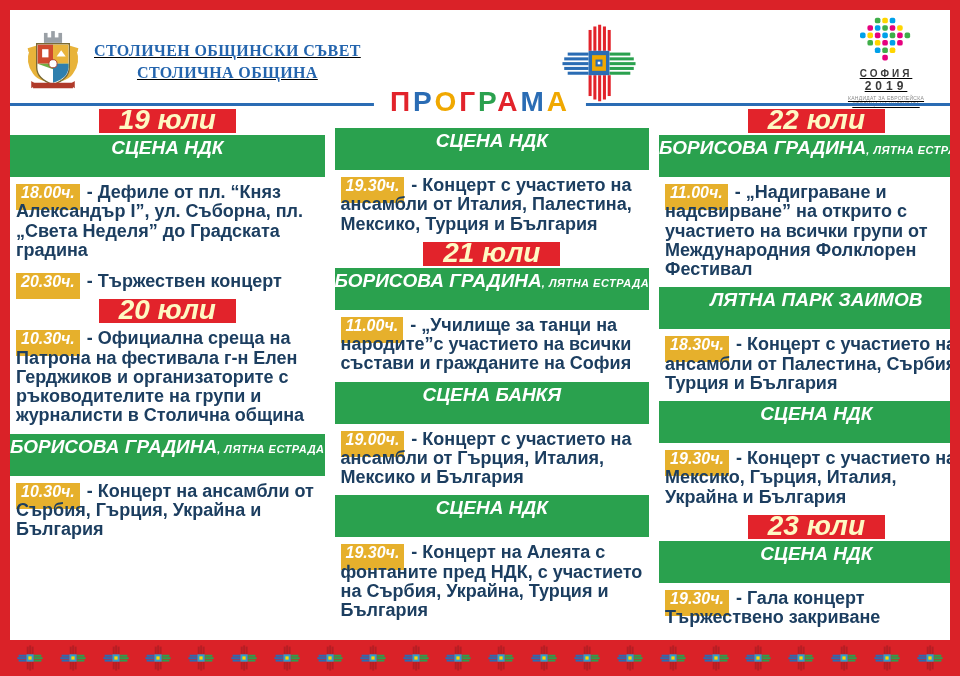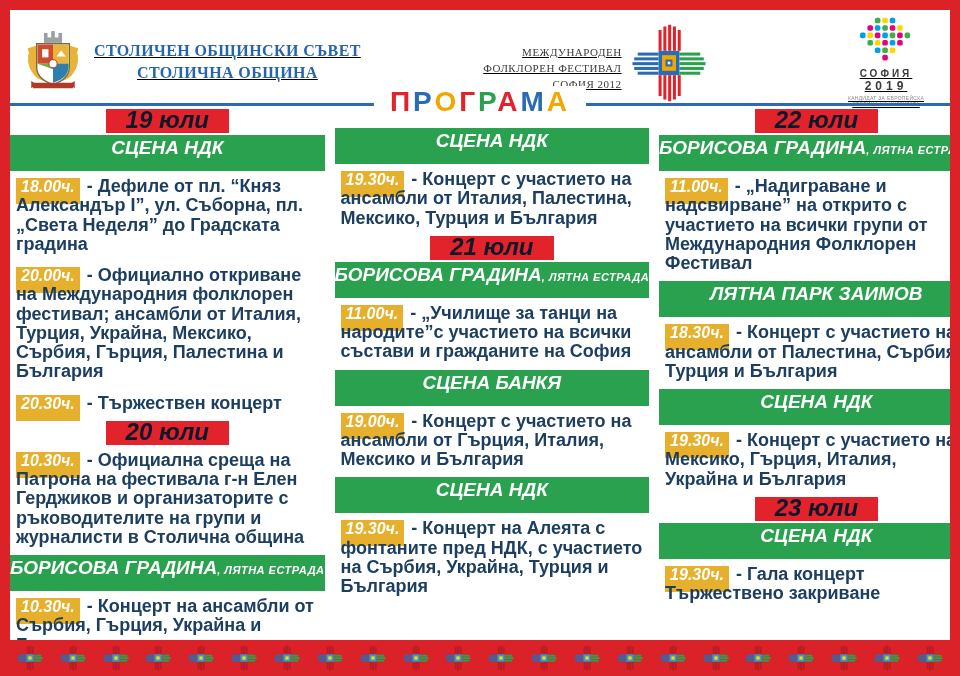--- a/index.html
+++ b/index.html
@@ -44,27 +44,27 @@
     background:#ffffff;padding:0 16px;z-index:2;white-space:nowrap;
     font-weight:bold;font-size:28px;letter-spacing:3px;
   }
   
   .columns{
     position:absolute;left:0;right:0;top:97px;bottom:0;
     display:grid;grid-template-columns:1fr 1fr 1fr;gap:10px;overflow:hidden;
   }
   .column{display:flex;flex-direction:column;}
   .date-banner{
-    background:#e2232b;color:#0f172a;
-    font-style:italic;font-weight:bold;font-size:24px;line-height:22px;
+    background:#e2232b;color:#fef9c3;
+    font-style:italic;font-weight:bold;font-size:28px;line-height:22px;
     padding:0 20px 2px;margin:2px auto 0;width:fit-content;
   }
   .venue-banner{
     background:#2aa14e;color:#fff;text-align:center;
-    font-style:italic;font-weight:bold;font-size:19px;line-height:25px;height:36px;
+    font-style:italic;font-weight:bold;font-size:19px;line-height:25px;height:42px;
     margin-top:2px;white-space:nowrap;overflow:hidden;
   }
   .venue-suffix{font-size:11px;font-weight:bold;letter-spacing:.5px;}
   .event{
     margin:6px 0;padding:0 4px 0 6px;
     color:#1c3e60;font-weight:bold;font-size:18px;line-height:1.07;
   }
   .time-chip{
     background:#e6b02c;color:#ffffff;font-style:italic;font-weight:bold;
     font-size:16px;padding:0 5px 9px;margin-right:2px;
@@ -110,25 +110,20 @@
         <path d="M10,58 h44 v6 h-44 z" fill="#b03a2a"></path>
         <path d="M8,56 l6,4 -6,4 z M56,56 l-6,4 6,4 z" fill="#b03a2a"></path>
       </svg>
       <div class="org-text">
         <div>СТОЛИЧЕН ОБЩИНСКИ СЪВЕТ</div>
         <div>СТОЛИЧНА ОБЩИНА</div>
       </div>
     </div>
 
     <div class="fest-block">
-      <div class="fest-bg">
-        <div>МЕЖДУНАРОДЕН</div>
-        <div>ФОЛКЛОРЕН ФЕСТИВАЛ</div>
-        <div>СОФИЯ 2012</div>
-      </div>
       <svg class="fest-logo" width="74" height="80" viewBox="0 0 84 92">
 
         <g fill="#e2232b">
           <rect x="30" y="8" width="3.5" height="24"></rect>
             <rect x="35.5" y="4" width="3.5" height="28"></rect>
           <rect x="41" y="2" width="3.5" height="30"></rect>
             <rect x="46.5" y="4" width="3.5" height="28"></rect>
           <rect x="52" y="8" width="3.5" height="24"></rect>
         </g>
 
@@ -199,21 +194,20 @@
   </div>
 
   <div class="blue-line"></div>
   <div class="program-title" id="program-letters"><span class="pl" style="color: rgb(226, 35, 43);">П</span><span class="pl" style="color: rgb(42, 108, 180);">Р</span><span class="pl" style="color: rgb(240, 168, 0);">О</span><span class="pl" style="color: rgb(226, 35, 43);">Г</span><span class="pl" style="color: rgb(42, 161, 78);">Р</span><span class="pl" style="color: rgb(226, 35, 43);">А</span><span class="pl" style="color: rgb(42, 108, 180);">М</span><span class="pl" style="color: rgb(240, 168, 0);">А</span></div>
 
   <div class="columns" id="columns">
       <div class="column">
         <div class="date-banner">19 юли</div>
         <div class="venue-banner"><span class="venue-name">СЦЕНА НДК</span></div>
         <div class="event"><span class="time-chip">18.00ч.</span><span class="dash"> - </span><span class="event-text">Дефиле от пл. “Княз Александър I”, ул. Съборна, пл. „Света Неделя” до Градската градина</span></div>
-        <div class="event"><span class="time-chip">20.00ч.</span><span class="dash"> - </span><span class="event-text">Официално откриване на Международния фолклорен фестивал; ансамбли от Италия, Турция, Украйна, Мексико, Сърбия, Гърция, Палестина и България</span></div>
         <div class="event"><span class="time-chip">20.30ч.</span><span class="dash"> - </span><span class="event-text">Тържествен концерт</span></div>
         <div class="date-banner">20 юли</div>
         <div class="event"><span class="time-chip">10.30ч.</span><span class="dash"> - </span><span class="event-text">Официална среща на Патрона на фестивала г-н Елен Герджиков и организаторите с ръководителите на групи и журналисти в Столична община</span></div>
         <div class="venue-banner"><span class="venue-name">БОРИСОВА ГРАДИНА</span><span class="venue-suffix">, ЛЯТНА ЕСТРАДА</span></div>
         <div class="event"><span class="time-chip">10.30ч.</span><span class="dash"> - </span><span class="event-text">Концерт на ансамбли от Сърбия, Гърция, Украйна и България</span></div>
       </div>
       <div class="column" style="padding-top: 19px;">
         <div class="venue-banner"><span class="venue-name">СЦЕНА НДК</span></div>
         <div class="event"><span class="time-chip">19.30ч.</span><span class="dash"> - </span><span class="event-text">Концерт с участието на ансамбли от Италия, Палестина, Мексико, Турция и България</span></div>
         <div class="date-banner">21 юли</div>

